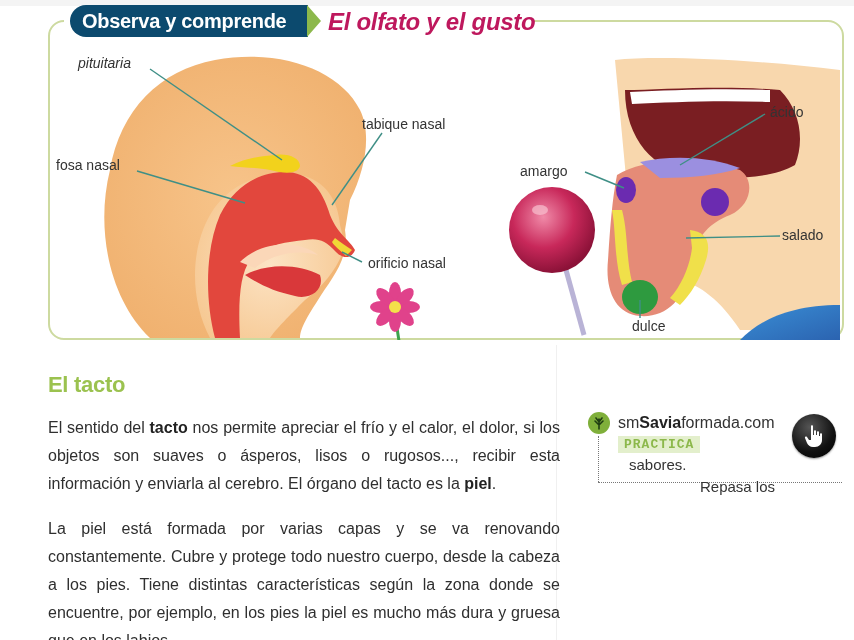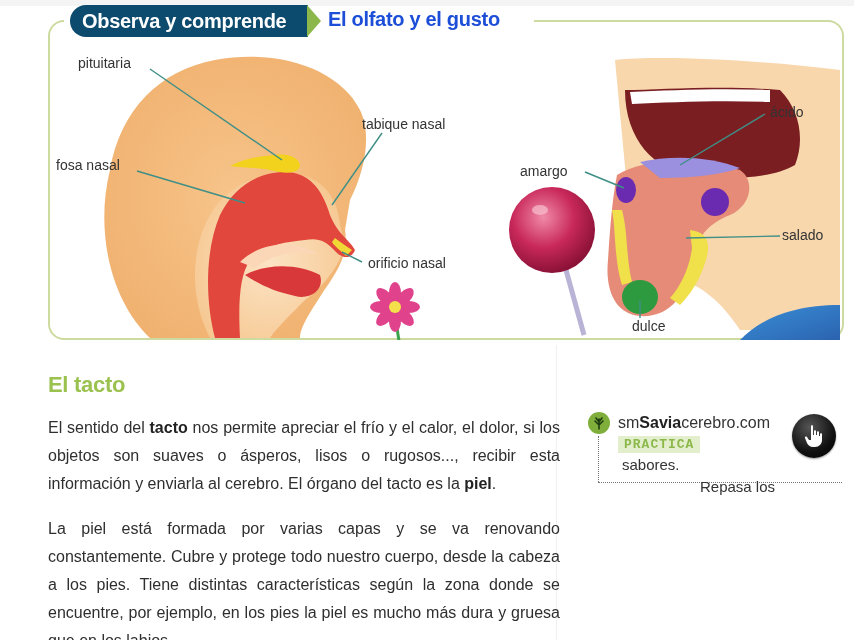--- a/index.html
+++ b/index.html
@@ -24,22 +24,22 @@
   .banner-arrow {
     position: absolute; left: 307px; top: 5px; width: 0; height: 0;
     border-top: 16px solid transparent; border-bottom: 16px solid transparent;
     border-left: 14px solid #8cb84b;
   }
   .banner-tag {
     color: #ffffff; font-weight: bold; font-size: 20px; letter-spacing: -0.3px;
     font-family: "Liberation Sans", sans-serif;
   }
   .banner-title {
-    position: absolute; left: 328px; top: 8px; color: #1d4ed8; font-weight: bold;
-    font-size: 20px; letter-spacing: -0.3px;
+    position: absolute; left: 328px; top: 8px; color: #be185d; font-weight: bold;
+    font-size: 24px; letter-spacing: -0.3px; font-style: italic;
   }
 
   
   .illus { position: absolute; left: 0; top: 0; width: 854px; height: 340px; pointer-events: none; }
   .illus svg { position: absolute; left: 0; top: 0; }
 
   
   .lbl { position: absolute; font-size: 14px; color: #333; white-space: nowrap; }
 
   
@@ -67,21 +67,21 @@
   .savia-dots-v { position: absolute; left: 10px; top: 24px; height: 46px; border-left: 1px dotted #777; }
   .savia-dots-h { position: absolute; left: 10px; top: 70px; width: 244px; border-top: 1px dotted #777; }
   .savia-url { position: absolute; left: 30px; top: 2px; font-size: 16px; color: #333; }
   .savia-url b { font-weight: bold; color: #222; }
   .practica {
     position: absolute; left: 30px; top: 24px; background: #e3efcc; color: #8cb84b;
     font-family: "Liberation Mono", monospace; font-weight: bold; font-size: 13px;
     letter-spacing: 1px; padding: 1px 6px;
   }
   .practica-text { position: absolute; left: 112px; top: 24px; font-size: 15px; color: #333; margin-top: 42px; }
-  .practica-text2 { position: absolute; left: 34px; top: 44px; font-size: 15px; color: #333; }
+  .practica-text2 { position: absolute; left: 41px; top: 44px; font-size: 15px; color: #333; }
   .hand-button {
     position: absolute; left: 204px; top: 2px; width: 44px; height: 44px; border-radius: 50%;
     background: radial-gradient(circle at 40% 30%, #555 0%, #111 60%, #000 100%);
     box-shadow: 0 1px 2px rgba(0,0,0,0.4); display: flex; align-items: center; justify-content: center;
   }
 </style>
 </head>
 <body>
 
 <div class="top-strip"></div>
@@ -162,21 +162,21 @@
     <ellipse cx="540" cy="210" rx="8" ry="5" fill="#f8c0cf" opacity="0.7"></ellipse>
 
     <g stroke="#3f8f86" stroke-width="1.4" fill="none">
       <line x1="765" y1="114" x2="680" y2="165"></line>
       <line x1="585" y1="172" x2="624" y2="188"></line>
       <line x1="780" y1="236" x2="686" y2="238"></line>
       <line x1="640" y1="300" x2="640" y2="318"></line>
     </g>
   </svg>
 
-  <span class="lbl" style="left:78px; top:55px;">pituitaria</span>
+  <span class="lbl" style="left:78px; top:55px;font-style:italic;">pituitaria</span>
   <span class="lbl" style="left:362px; top:116px;">tabique nasal</span>
   <span class="lbl" style="left:56px; top:157px;">fosa nasal</span>
   <span class="lbl" style="left:368px; top:255px;text-align:right;">orificio nasal</span>
 
   <span class="lbl" style="left:770px; top:104px;">ácido</span>
   <span class="lbl" style="left:520px; top:163px;">amargo</span>
   <span class="lbl" style="left:782px; top:227px;">salado</span>
   <span class="lbl" style="left:632px; top:318px;">dulce</span>
 </div>
 
@@ -196,21 +196,21 @@
 <p class="body-text p2">La piel está formada por varias capas y se va renovando constantemente. Cubre y protege todo nuestro cuerpo, desde la cabeza a los pies. Tiene distintas características según la zona donde se encuentre, por ejemplo, en los pies la piel es mucho más dura y gruesa que en los labios.</p>
 
 <div class="savia-box">
   <div class="savia-icon">
     <svg width="14" height="14" viewBox="0 0 14 14">
       <path d="M7 13 L7 3 M7 9 L3 5 M7 9 L11 5 M7 6 L4 2 M7 6 L10 2" stroke="#1f3d12" stroke-width="1.6" fill="none" stroke-linecap="round"></path>
     </svg>
   </div>
   <div class="savia-dots-v"></div>
   <div class="savia-dots-h"></div>
-  <span class="savia-url"><span>sm</span><b>Savia</b><span>cerebro.com</span></span>
+  <span class="savia-url"><span>sm</span><b>Savia</b><span>formada.com</span></span>
   <span class="practica">PRACTICA</span>
   <span class="practica-text">Repasa los</span>
   <span class="practica-text2">sabores.</span>
   <div class="hand-button">
     <svg width="26" height="26" viewBox="0 0 26 26">
       <path d="M10 3 C10 2 12 2 12 3 L12 12 L13 12 L13 8 C13 7 15 7 15 8 L15 12 L16 12 L16 9 C16 8 18 8 18 9 L18 13 L19 13 L19 11 C19 10 21 10 21 11 L21 17 C21 21 18 24 14 24 L12 24 C9 24 7 22 6 20 L4 15 C3.5 14 5 13 6 14 L8 17 L10 17 Z" fill="#ffffff"></path>
     </svg>
   </div>
 </div>
 

